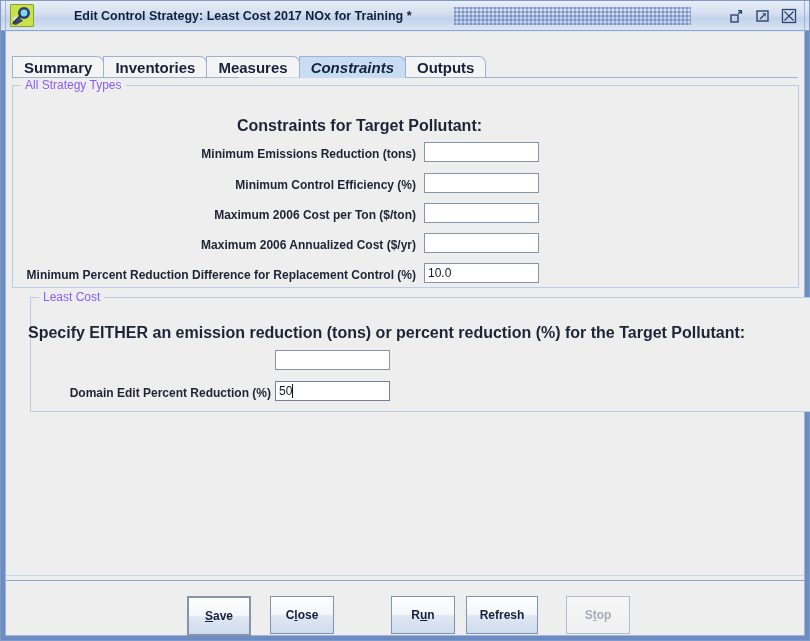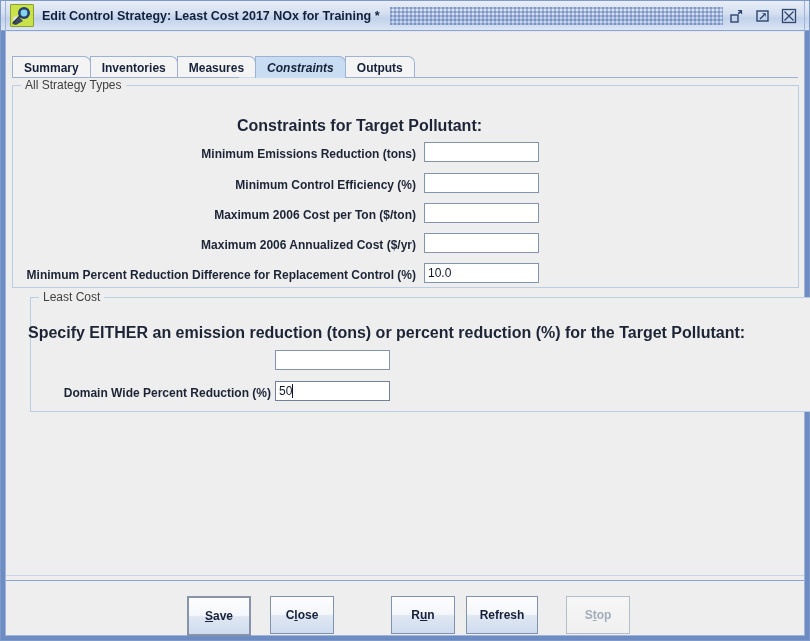--- a/index.html
+++ b/index.html
@@ -58,20 +58,21 @@
     position: absolute;
     left: 1px; top: 1px;
     width: 808px;
     height: 30px;
     box-sizing: border-box;
     background: linear-gradient(to bottom, #e8eef8 0%, #d3def0 45%, #c2d2ea 60%, #dbe5f4 100%);
     border-bottom: 1px solid #8ba4cf;
     display: flex;
     align-items: center;
     overflow: hidden;
+    gap: 32px;
   }
   .title-icon {
     width: 22px; height: 21px;
     margin-left: 9px;
     flex: 0 0 auto;
     background: #c9e24a;
     border: 1px solid #8aa02f;
     border-radius: 1px;
     position: relative;
     overflow: hidden;
@@ -130,21 +131,21 @@
     align-items: flex-end;
   }
   .tab {
     position: relative;
     height: 22px;
     padding: 0 11px;
     margin-right: -1px;
     display: flex;
     align-items: center;
     box-sizing: border-box;
-    font-size: 12px;
+    font-size: 15px;
     font-weight: bold;
     color: #16213a;
     background: #f4f4f4;
     border: 1px solid #9db2d4;
     border-bottom: 0;
     border-radius: 0 7px 0 0;
     white-space: nowrap;
     cursor: default;
   }
   .tab.selected {
@@ -171,21 +172,21 @@
     background: #eeeeee;
   }
   .group-title {
     position: absolute;
     top: -8px;
     left: 8px;
     padding: 0 4px;
     background: #eeeeee;
     font-size: 12px;
     font-weight: normal;
-    color: #404040;
+    color: #8b5cf6;
     white-space: nowrap;
   }
 
   
   .row {
     position: absolute;
     display: flex;
     align-items: center;
     height: 20px;
   }
@@ -375,21 +376,21 @@
 
     <div class="group" style="left:6px; top:265px; width:787px; height:115px;margin-left:18px;">
       <div class="group-title">Least Cost</div>
     </div>
 
     <div class="hdr" style="left:22px; top:292px;">Specify EITHER an emission reduction (tons) or percent reduction (%) for the Target Pollutant:</div>
 
     <input class="field" style="left: 269px; top: 318px; width: 115px;" type="text" value="">
 
     <div class="row" style="left:0px; top:351px; width:265px; justify-content:flex-end;">
-      <span class="lbl">Domain Wide Percent Reduction (%)</span>
+      <span class="lbl">Domain Edit Percent Reduction (%)</span>
     </div>
     <input class="field focused" style="left: 269px; top: 349px; width: 115px;" type="text" value="50">
     <div class="caret" style="left:286px; top:352px;"></div>
 
     <div class="footer-sep2"></div>
     <div class="footer-sep"></div>
 
     <button class="btn default" style="left:181px; top:564px; width:64px;">
       <span><span class="mn">S</span>ave</span>
     </button>

